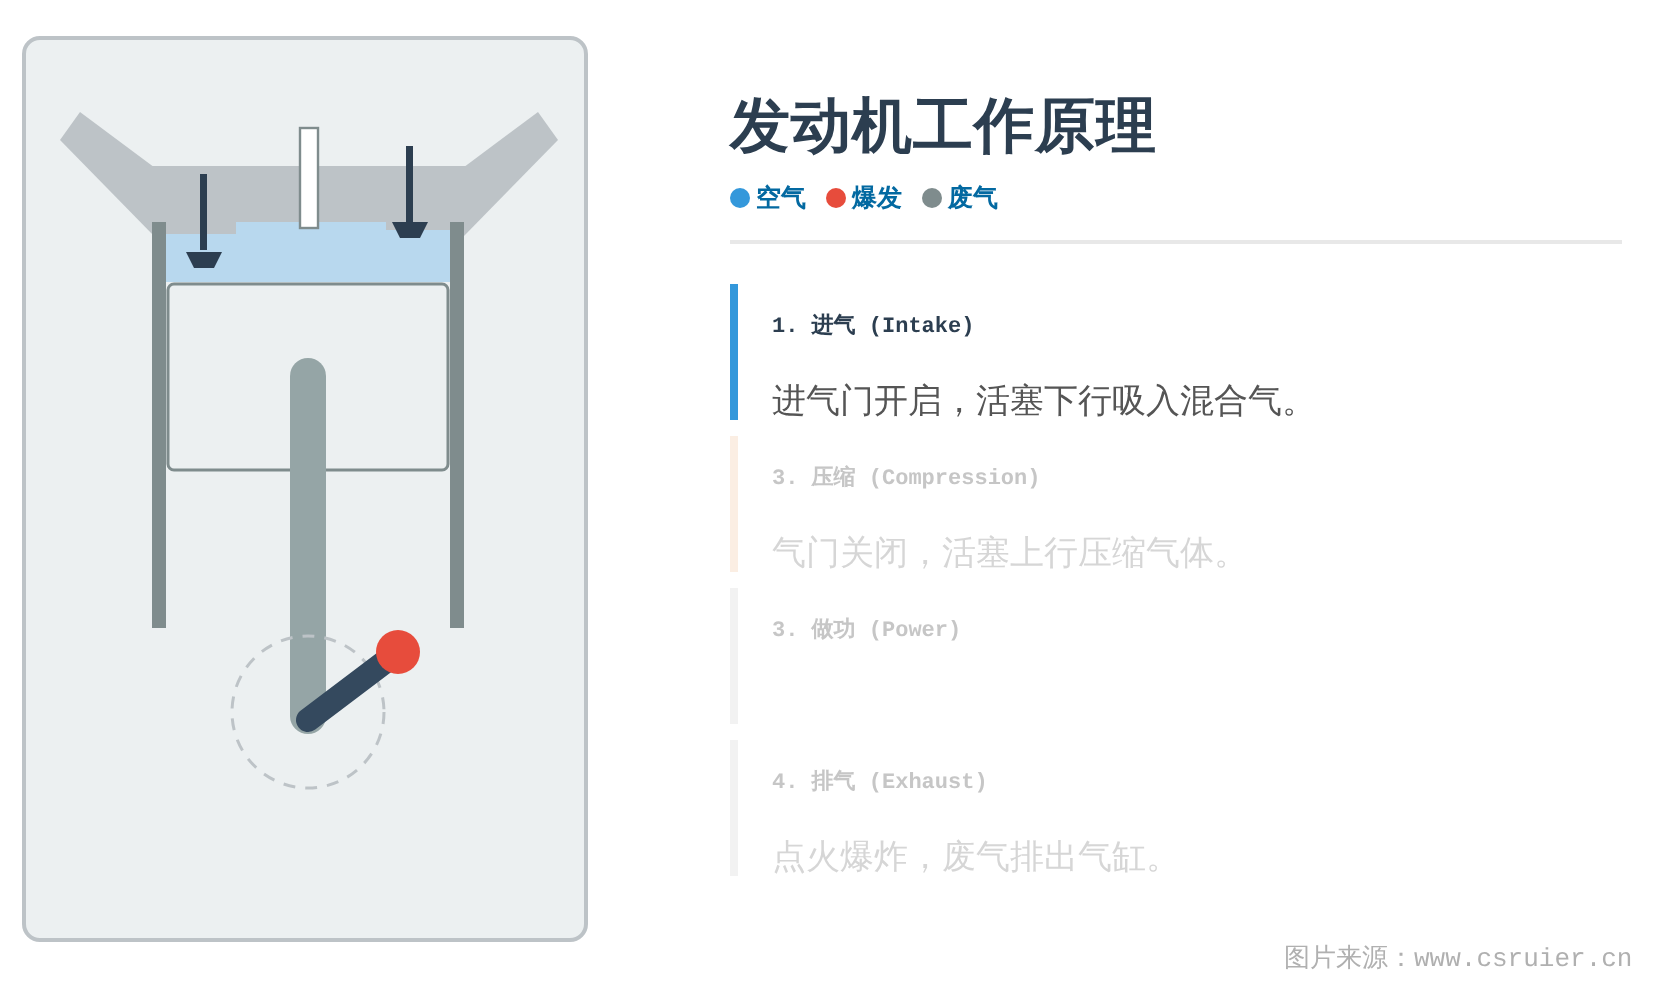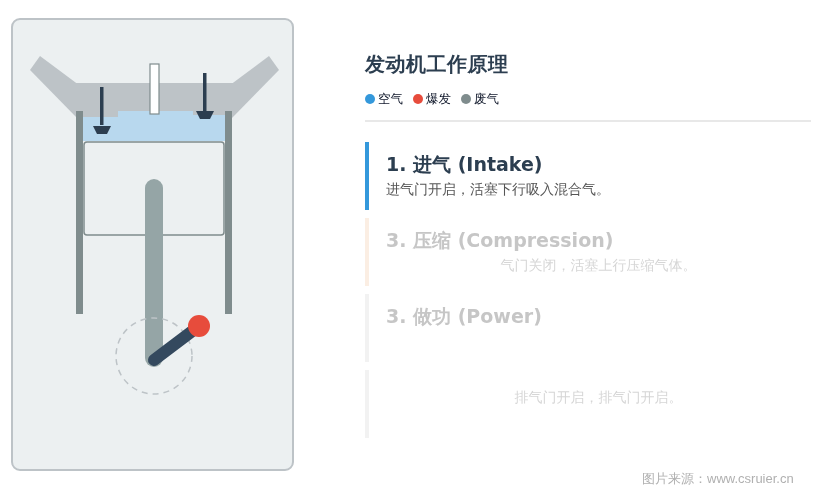--- a/index.html
+++ b/index.html
@@ -8,43 +8,43 @@
 
     .engine-panel {
       position: absolute; left: 11px; top: 18px; width: 283px; height: 453px;
       background: #ecf0f1; border: 2px solid #bdc3c7; border-radius: 9px;
       overflow: hidden;
     }
     .engine-panel svg { position: absolute; left: 0; top: 0; }
 
     .info-panel { position: absolute; left: 365px; top: 48px; width: 446px; }
     .title {
-      font-size: 20px; font-weight: bold; color: #2c3e50;
+      font-size: 30px; font-weight: bold; color: #2c3e50;
       height: 32px; line-height: 32px; letter-spacing: 0.5px;
     }
-    .legend { display: flex; align-items: center; margin-top: 10px; height: 18px; font-size: 12.5px; color: #0f172a; }
+    .legend { display: flex; align-items: center; margin-top: 10px; height: 18px; font-size: 12.5px; color: #0369a1; font-weight: bold; }
     .legend-item { display: flex; align-items: center; margin-right: 10px; }
     .legend-dot { width: 10px; height: 10px; border-radius: 50%; margin-right: 3px; display: inline-block; }
     .divider { margin-top: 12px; height: 2px; background: #e8e8e8; width: 446px; }
 
     .steps { margin-top: 20px; }
     .step {
       position: relative; height: 68px; padding-left: 17px; padding-top: 12px;
       margin-bottom: 8px; border-left: 4px solid #f2f2f2;
     }
     .step.active { border-left-color: #3498db; }
     .step.s2 { border-left-color: #fbeee3; }
-    .step-title { font-size: 19px; font-weight: bold; color: #2c3e50; height: 20px; line-height: 20px; }
-    .step-desc { font-size: 14px; color: #555; margin-top: 6px; height: 18px; line-height: 18px; }
+    .step-title { font-size: 11px; font-weight: bold; color: #2c3e50; height: 20px; line-height: 20px; font-family: Liberation Mono, monospace; }
+    .step-desc { font-size: 17px; color: #555; margin-top: 18px; height: 18px; line-height: 18px; }
     .step.inactive .step-title { color: #c6c6c6; }
-    .step.inactive .step-desc { color: #d6d6d6; text-align: center; }
+    .step.inactive .step-desc { color: #d6d6d6; }
 
     .footer {
       position: absolute; left: 642px; top: 470px; font-size: 13px; color: #b0b0b0;
-      font-family: Liberation Sans, sans-serif;
+      font-family: Liberation Mono, monospace;
     }
   </style>
 </head>
 <body>
 
 <div class="engine-panel">
   <svg width="283" height="453" viewBox="0 0 283 453">
 
     <polygon points="17,50 27,36 78,74 78,98 64,98" fill="#bdc3c7"></polygon>
 
@@ -108,18 +108,19 @@
       <div class="step-desc">进气门开启，活塞下行吸入混合气。</div>
     </div>
     <div class="step inactive s2">
       <div class="step-title">3. 压缩 (Compression)</div>
       <div class="step-desc">气门关闭，活塞上行压缩气体。</div>
     </div>
     <div class="step inactive">
       <div class="step-title">3. 做功 (Power)</div>
     </div>
     <div class="step inactive">
-      <div class="step-desc">排气门开启，排气门开启。</div>
+      <div class="step-title">4. 排气 (Exhaust)</div>
+      <div class="step-desc">点火爆炸，废气排出气缸。</div>
     </div>
   </div>
 </div>
 
 <div class="footer">图片来源：www.csruier.cn</div>
 
 </body></html>

